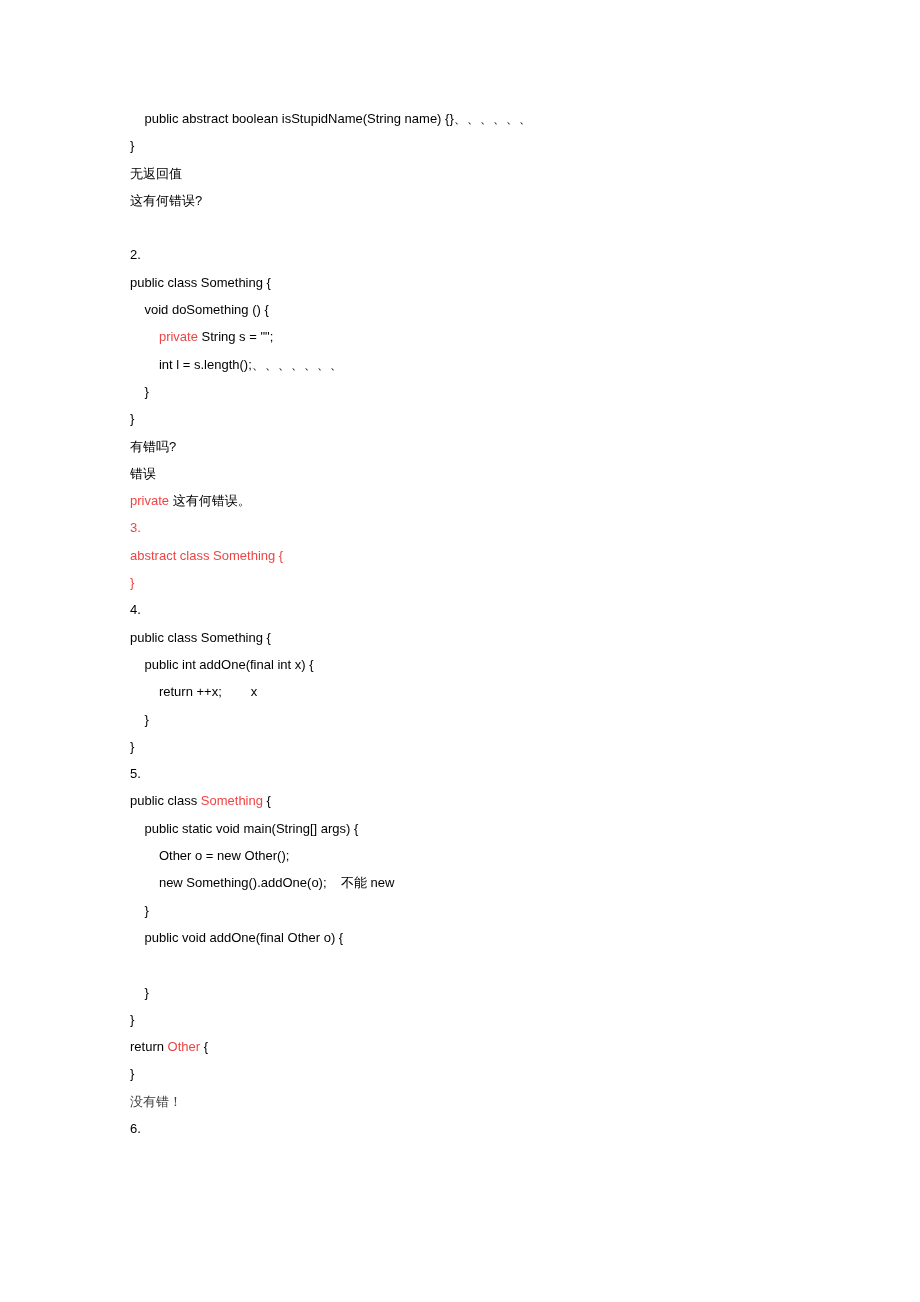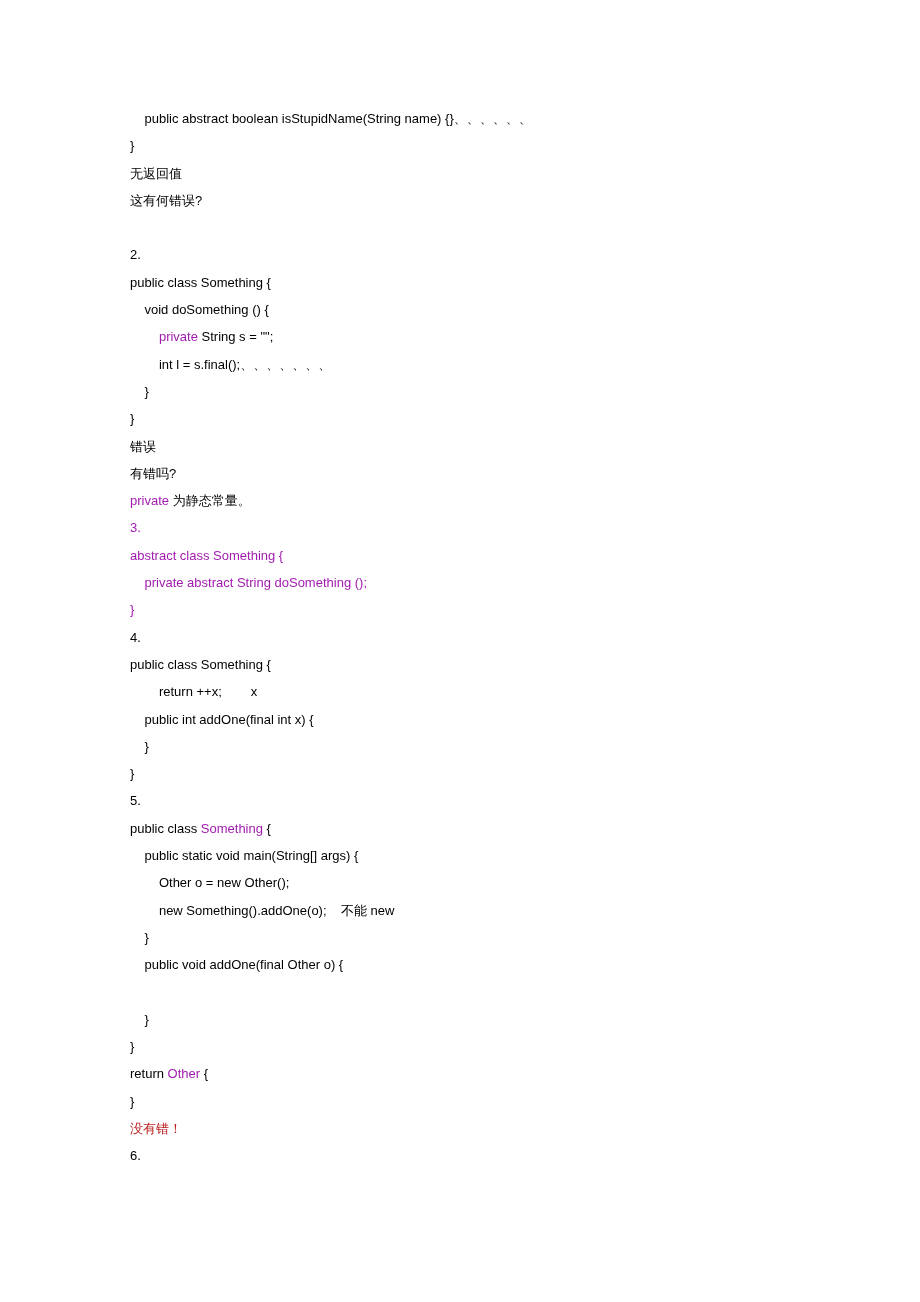--- a/index.html
+++ b/index.html
@@ -13,51 +13,50 @@
   }
   .page {
     width: 920px;
     min-height: 1302px;
     padding: 105px 130px 80px 130px;
     box-sizing: border-box;
   }
   .line {
     white-space: pre;
   }
-  .blue { color: #a21caf; }
-  .red { color: #b91c1c; margin-top: 28px; }
+  .blue { color: #ef4444; }
+  .red { color: #404040; margin-top: 28px; }
 </style>
 </head>
 <body>
 
 <div class="page">
   <div id="content">
       <div class="line">    <span>public abstract boolean isStupidName(String name) {}、、、、、、</span></div>
       <div class="line"><span>}</span></div>
       <div class="line"><span>无返回值</span></div>
       <div class="line"><span>这有何错误?</span></div>
       <div class="line"><span> </span></div>
       <div class="line"><span>2.</span></div>
       <div class="line"><span>public class Something {</span></div>
       <div class="line">    <span>void doSomething () {</span></div>
       <div class="line">        <span class="blue">private</span><span> String s = "";</span></div>
-      <div class="line">        <span>int l = s.final();、、、、、、、</span></div>
+      <div class="line">        <span>int l = s.length();、、、、、、、</span></div>
       <div class="line">    <span>}</span></div>
       <div class="line"><span>}</span></div>
+      <div class="line"><span>有错吗?</span></div>
       <div class="line"><span>错误</span></div>
-      <div class="line"><span>有错吗?</span></div>
-      <div class="line"><span class="blue">private </span><span>为静态常量。</span></div>
+      <div class="line"><span class="blue">private </span><span>这有何错误。</span></div>
       <div class="line"><span class="blue">3.</span></div>
       <div class="line"><span class="blue">abstract class Something {</span></div>
-      <div class="line">    <span class="blue">private abstract String doSomething ();</span></div>
       <div class="line"><span class="blue">}</span></div>
       <div class="line"><span>4.</span></div>
       <div class="line"><span>public class Something {</span></div>
+      <div class="line">    <span>public int addOne(final int x) {</span></div>
       <div class="line">        <span>return ++x;        x</span></div>
-      <div class="line">    <span>public int addOne(final int x) {</span></div>
       <div class="line">    <span>}</span></div>
       <div class="line"><span>}</span></div>
       <div class="line"><span>5.</span></div>
       <div class="line"><span>public class </span><span class="blue">Something</span><span> {</span></div>
       <div class="line">    <span>public static void main(String[] args) {</span></div>
       <div class="line">        <span>Other o = new Other();</span></div>
       <div class="line">        <span>new Something().addOne(o);    不能 new</span></div>
       <div class="line">    <span>}</span></div>
       <div class="line">    <span>public void addOne(final Other o) {</span></div>
       <div class="line"><span> </span></div>

